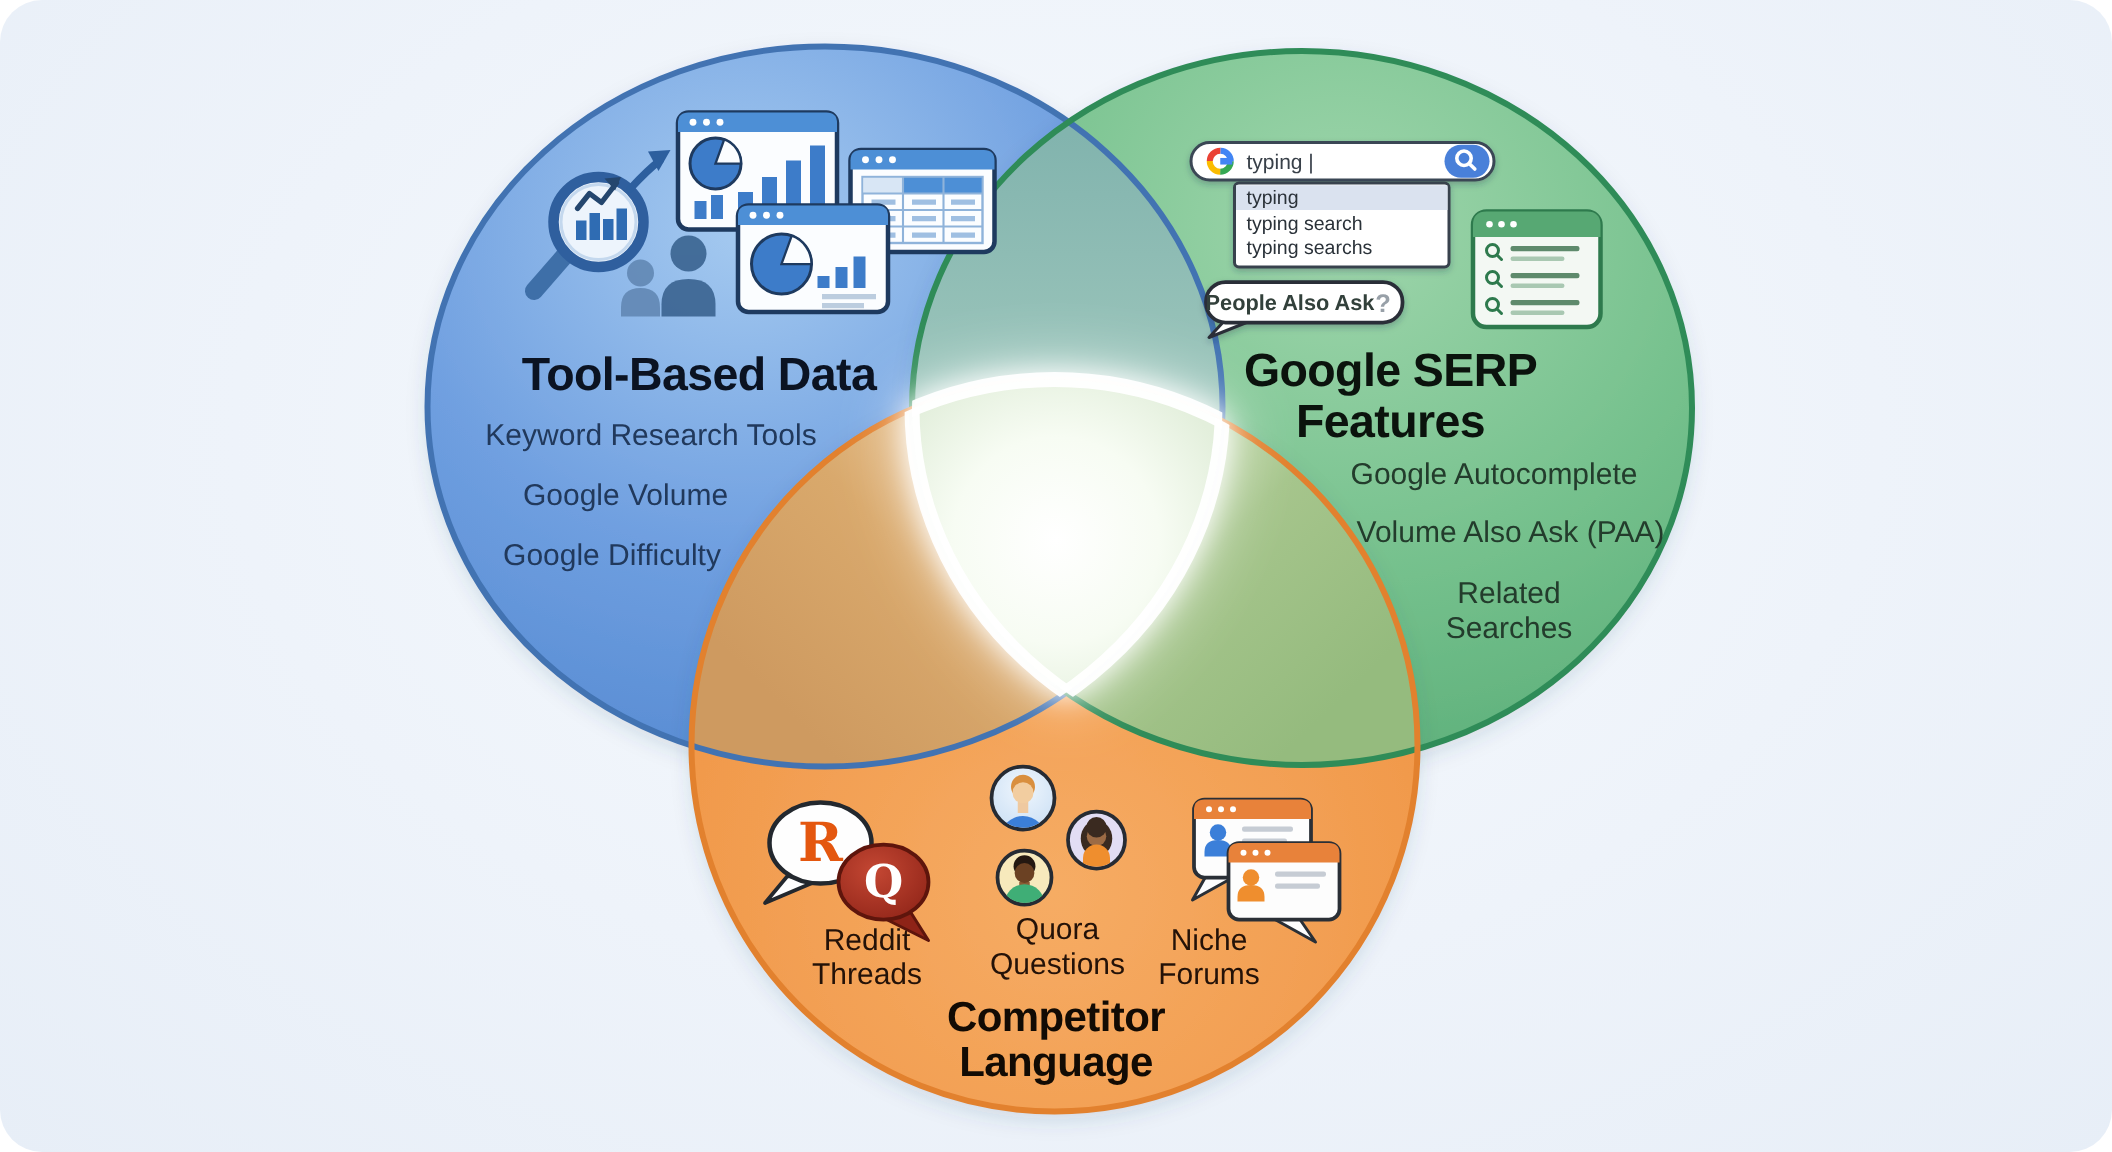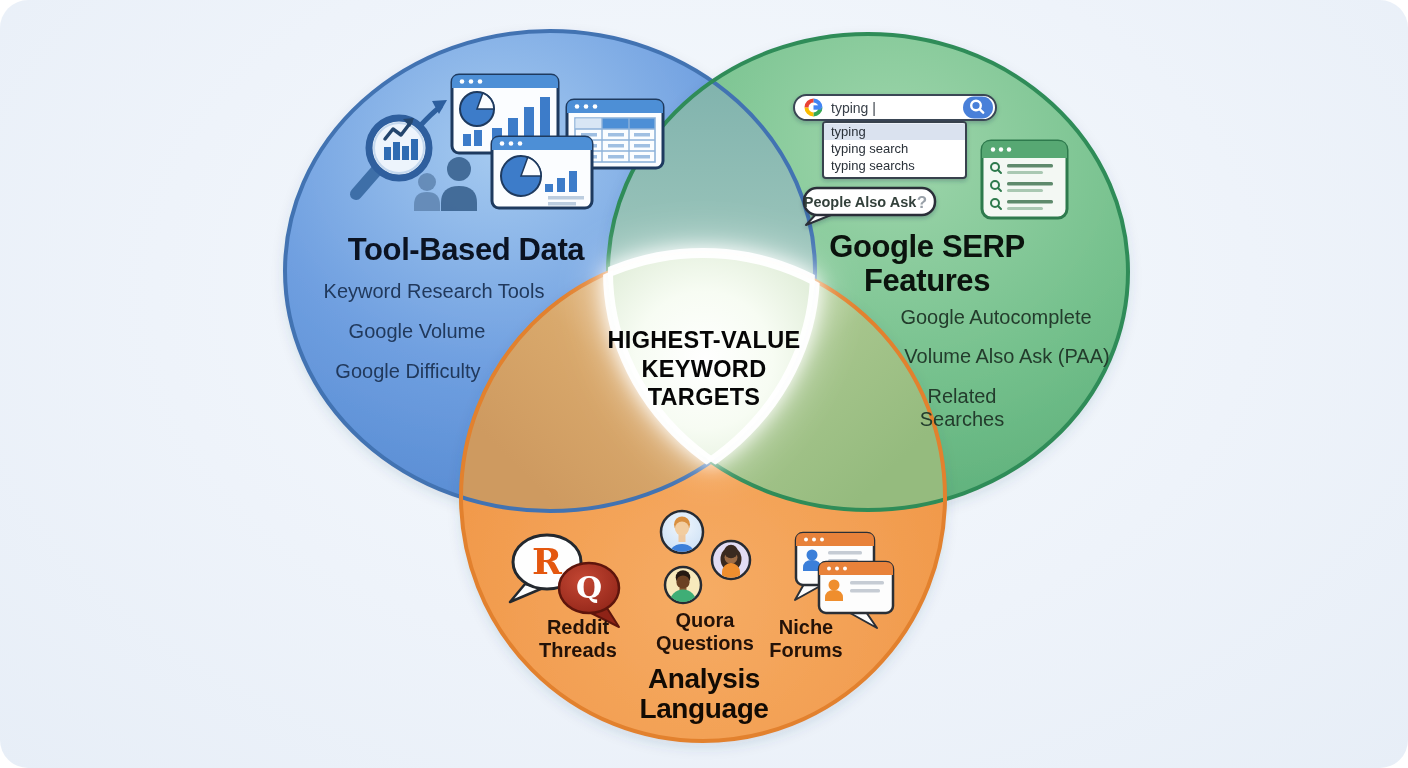--- a/index.html
+++ b/index.html
@@ -6,21 +6,21 @@
   .stage{position:relative;width:1408px;height:768px;overflow:hidden;border-radius:28px;
          background:radial-gradient(ellipse at 50% 38%, #F6FAFD 0%, #EEF3FA 55%, #E7EEF7 100%);
          font-family:"Liberation Sans",sans-serif;}
   .stage svg.venn{position:absolute;left:0;top:0;z-index:1;}
   .lbl{position:absolute;transform:translate(-50%,-50%);text-align:center;white-space:pre-line;
        z-index:3;font-family:"Liberation Sans",sans-serif;}
   .ttl{font-weight:700;letter-spacing:-0.4px;}
   .itm{font-size:20px;font-weight:400;line-height:23px;}
   .blue-itm{color:#21395C;}
   .green-itm{color:#233C2C;}
-  .orange-itm{color:#241208;font-weight:bold;}
+  .orange-itm{color:#241208;}
   .center-lbl{font-weight:700;font-size:23.5px;line-height:28.5px;letter-spacing:0.3px;color:#060606;}
   
   .t-query{font:14px "Liberation Sans",sans-serif;fill:#394049;}
   .t-sugg{font:13px "Liberation Sans",sans-serif;fill:#2A3139;}
   .t-paa{font:bold 14.5px "Liberation Sans",sans-serif;fill:#33403A;}
   .t-mark{font:bold 17px "Liberation Sans",sans-serif;fill:#98A0A8;}
   .t-r{font:bold 36px "DejaVu Serif",serif;fill:#E4570F;}
   .t-q{font:bold 30px "DejaVu Serif",serif;fill:#FFFFFF;}
 </style>
 </head>
@@ -368,29 +368,26 @@
 
 <div class="lbl ttl" style="left:466px;top:250px;font-size:31px;color:#0B1322;">Tool-Based Data</div>
 <div class="lbl itm blue-itm" style="left:434px;top:291px;">Keyword Research Tools</div>
 <div class="lbl itm blue-itm" style="left:417px;top:331px;">Google Volume</div>
 <div class="lbl itm blue-itm" style="left:408px;top:371px;">Google Difficulty</div>
 
 <div class="lbl ttl" style="left:927px;top:264px;font-size:31px;line-height:34px;color:#0B130D;">Google SERP
 Features</div>
 <div class="lbl itm green-itm" style="left:996px;top:317px;">Google Autocomplete</div>
 <div class="lbl itm green-itm" style="left:1007px;top:356px;">Volume Also Ask (PAA)</div>
-<div class="lbl itm green-itm" style="left:962px;top:408px;">Related
+<div class="lbl itm green-itm" style="left:1006px;top:408px;">Related
 Searches</div>
 
-<div class="lbl center-lbl" style="left:704px;top:369px;">HIGHEST-VALUE
-KEYWORD
-TARGETS</div>
 
 <div class="lbl itm orange-itm" style="left:578px;top:639px;">Reddit
 Threads</div>
 <div class="lbl itm orange-itm" style="left:705px;top:632px;">Quora
 Questions</div>
 <div class="lbl itm orange-itm" style="left:806px;top:639px;">Niche
 Forums</div>
-<div class="lbl ttl" style="left:704px;top:693px;font-size:28px;line-height:29.5px;color:#120B04;">Analysis
+<div class="lbl ttl" style="left:704px;top:693px;font-size:28px;line-height:29.5px;color:#120B04;">Competitor
 Language</div>
 
 </div>
 
 </body></html>

